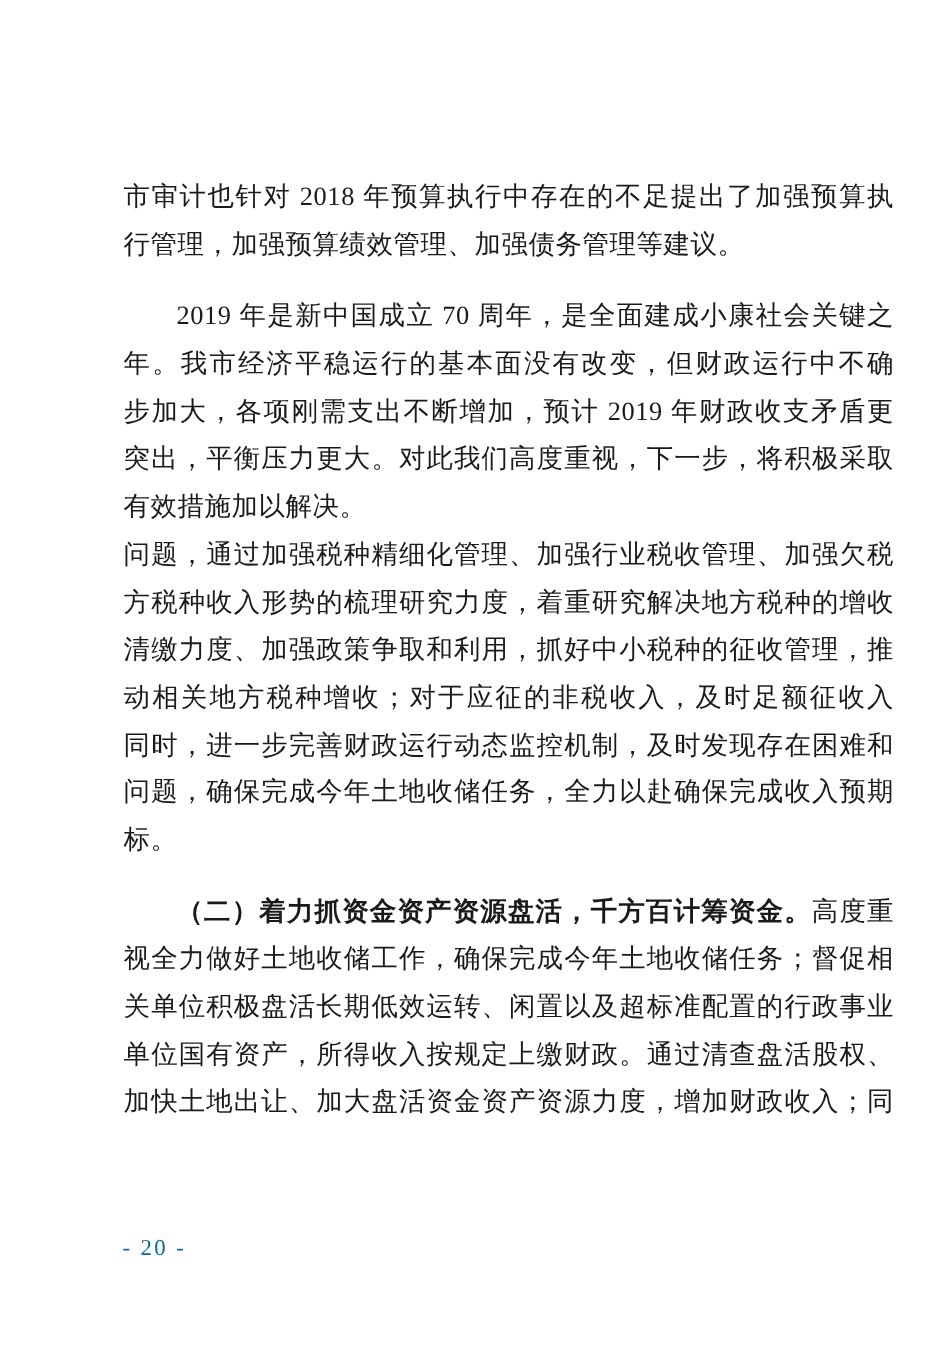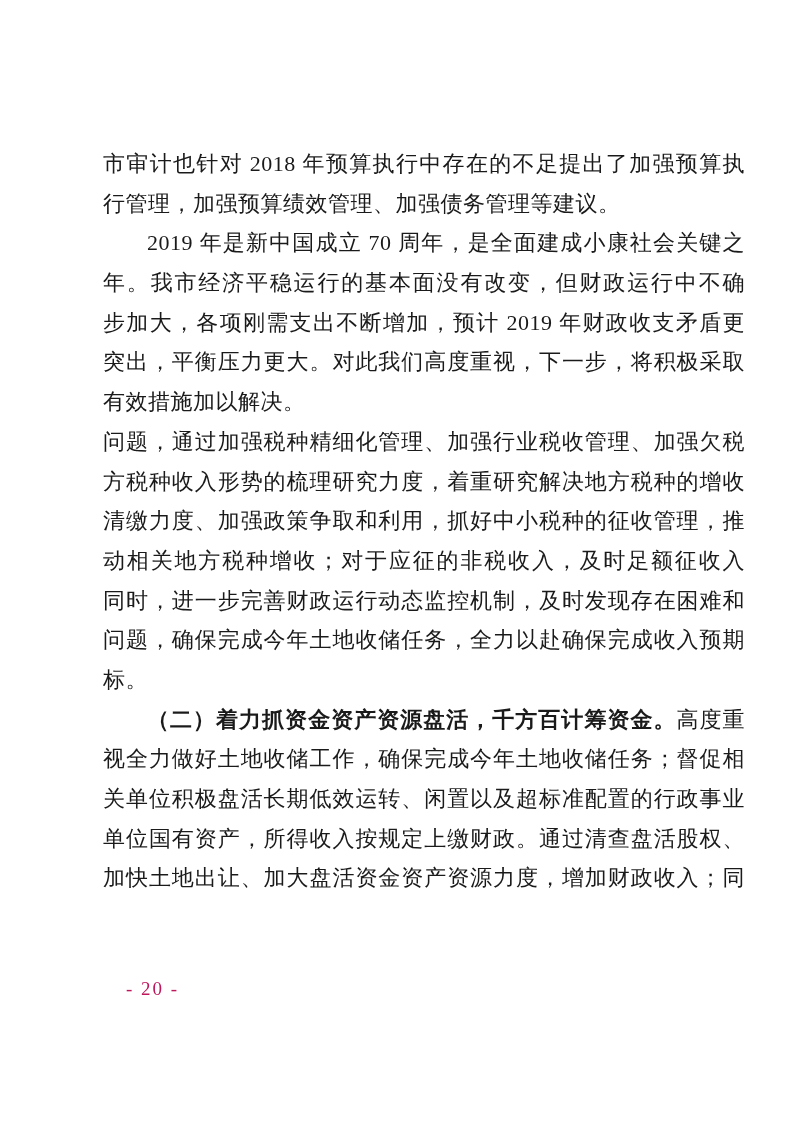--- a/index.html
+++ b/index.html
@@ -38,39 +38,39 @@
     height: 39.7px;
     overflow: hidden;
     text-align: justify;
     text-align-last: justify;
     text-justify: inter-character;
     letter-spacing: 0.5px;
     white-space: normal;
   }
   .line.indent {
     padding-left: 44px;
+    margin-top: 20px;
   }
   .line.end {
     text-align-last: left;
   }
   .run {
     font-weight: normal;
   }
   .run.bold {
     font-weight: bold;
   }
   .page-footer {
     position: absolute;
     left: 102px;
-    top: 976px;
+    top: 1028px;
     font-size: 19px;
     line-height: 26px;
     letter-spacing: 2px;
-    color: #be185d;
-    margin-left: 24px;
+    color: #0369a1;
   }
 </style>
 </head>
 <body style="background: rgb(255, 255, 255); color: rgb(26, 26, 26);">
 
 <div class="page">
   <div class="doc-body">
       <div class="paragraph">
         <div class="line"><span class="run">市审计也针对 2018 年预算执行中存在的不足提出了加强预算执</span></div>
         <div class="line end"><span class="run">行管理，加强预算绩效管理、加强债务管理等建议。</span></div>

